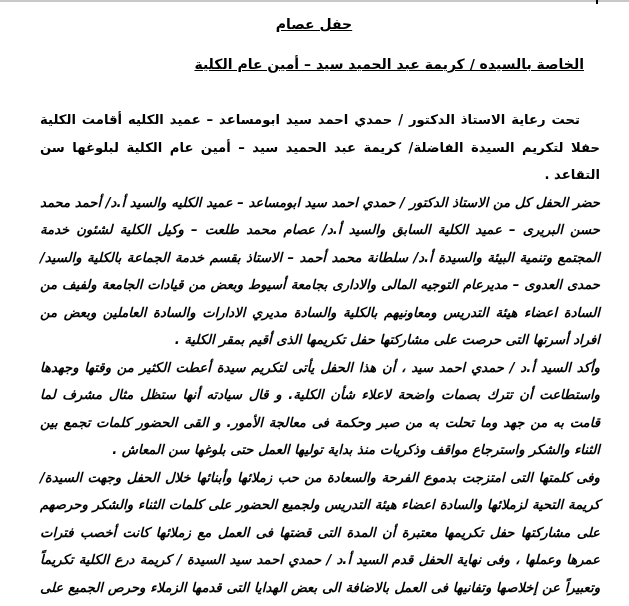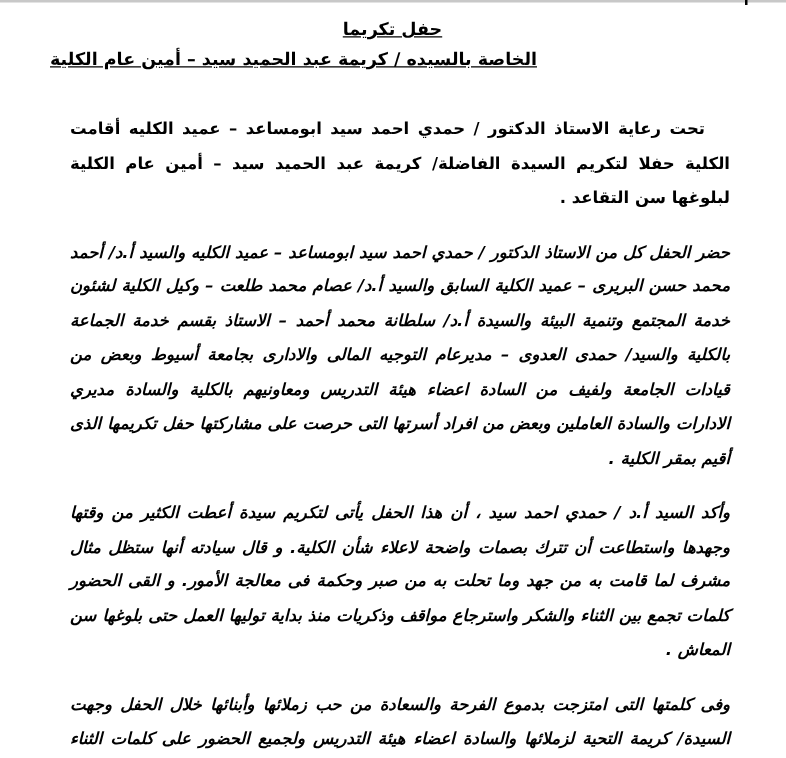--- a/index.html
+++ b/index.html
@@ -42,52 +42,52 @@
   .title {
     text-align: center;
     font-weight: bold;
     font-size: 14px;
     text-decoration: underline;
     margin: 4px 0 0 0;
     line-height: 24px;
     transform: translateX(-6px);
   }
   .subtitle {
-    text-align: left;
+    text-align: right;
     font-weight: bold;
     font-size: 14px;
     text-decoration: underline;
-    margin: 0;
+    margin: 16px;
     line-height: 24px;
   }
   .body-text {
     margin-top: 30px;
     font-weight: bold;
     font-size: 13.2px;
     line-height: 27.5px;
     text-align: justify;
     text-align-last: right;
   }
   .para {
-    margin: 16px;
+    margin: 0;
     text-indent: 20px;
   }
   .para.noindent {
     text-indent: 0;
     font-style: italic;
   }
 </style>
 </head>
 <body>
 
 <div class="top-rule"></div>
 <div class="cursor-mark"></div>
 
 <div class="page">
-  <h1 class="title">حفل تكريما</h1>
+  <h1 class="title">حفل عصام</h1>
   <h2 class="subtitle">الخاصة بالسيده / كريمة عبد الحميد سيد – أمين عام الكلية</h2>
 
   <div class="body-text">
     <p class="para">تحت رعاية الاستاذ الدكتور / حمدي احمد سيد ابومساعد – عميد الكليه أقامت الكلية حفلا لتكريم السيدة الفاضلة/ كريمة عبد الحميد سيد – أمين عام الكلية لبلوغها سن التقاعد .</p>
     <p class="para noindent">حضر الحفل كل من الاستاذ الدكتور / حمدي احمد سيد ابومساعد – عميد الكليه والسيد أ.د/ أحمد محمد حسن البريرى – عميد الكلية السابق والسيد أ.د/ عصام محمد طلعت – وكيل الكلية لشئون خدمة المجتمع وتنمية البيئة والسيدة أ.د/ سلطانة محمد أحمد – الاستاذ بقسم خدمة الجماعة بالكلية والسيد/ حمدى العدوى – مديرعام التوجيه المالى والادارى بجامعة أسيوط وبعض من قيادات الجامعة ولفيف من السادة اعضاء هيئة التدريس ومعاونيهم بالكلية والسادة مديري الادارات والسادة العاملين وبعض من افراد أسرتها التى حرصت على مشاركتها حفل تكريمها الذى أقيم بمقر الكلية .</p>
     <p class="para noindent">وأكد السيد أ.د / حمدي احمد سيد ، أن هذا الحفل يأتى لتكريم سيدة أعطت الكثير من وقتها وجهدها واستطاعت أن تترك بصمات واضحة لاعلاء شأن الكلية. و قال سيادته أنها ستظل مثال مشرف لما قامت به من جهد وما تحلت به من صبر وحكمة فى معالجة الأمور. و القى الحضور كلمات تجمع بين الثناء والشكر واسترجاع مواقف وذكريات منذ بداية توليها العمل حتى بلوغها سن المعاش .</p>
     <p class="para noindent">وفى كلمتها التى امتزجت بدموع الفرحة والسعادة من حب زملائها وأبنائها خلال الحفل وجهت السيدة/ كريمة التحية لزملائها والسادة اعضاء هيئة التدريس ولجميع الحضور على كلمات الثناء والشكر وحرصهم على مشاركتها حفل تكريمها معتبرة أن المدة التى قضتها فى العمل مع زملائها كانت أخصب فترات عمرها وعملها ، وفى نهاية الحفل قدم السيد أ.د / حمدي احمد سيد السيدة / كريمة درع الكلية تكريماً وتعبيراً عن إخلاصها وتفانيها فى العمل بالاضافة الى بعض الهدايا التى قدمها الزملاء وحرص الجميع على التقاط الصور التذكارية .</p>
   </div>
 </div>
 

